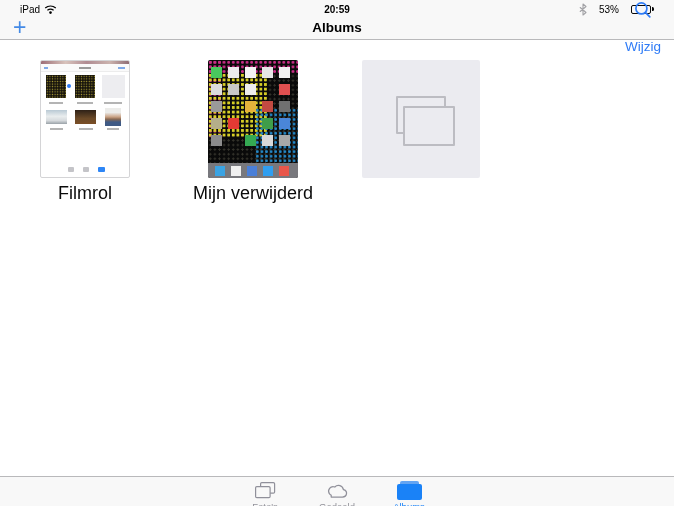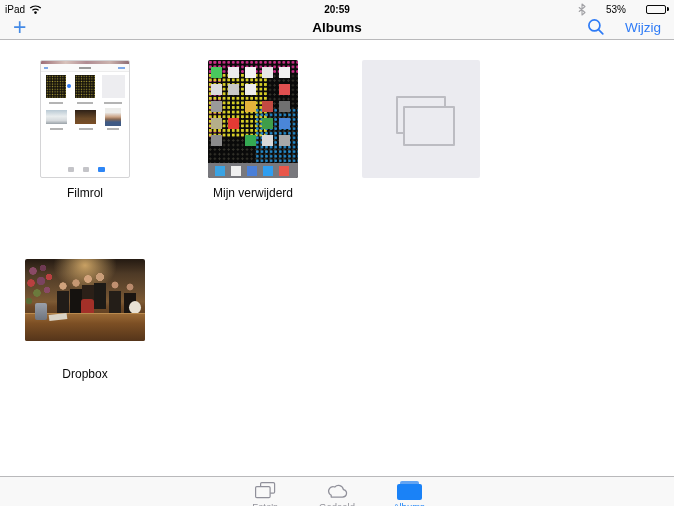--- a/index.html
+++ b/index.html
@@ -4,47 +4,47 @@
 <style>
   * { margin:0; padding:0; box-sizing:border-box; }
   body { margin:0; background:#444; font-family:"Liberation Sans", sans-serif; }
   .screen { position:relative; width:674px; height:506px; background:#fff; overflow:hidden;
             font-family:"Liberation Sans", sans-serif; }
 
   
   .topbar { position:absolute; top:0; left:0; width:674px; height:40px;
             background:#f8f8f8; border-bottom:1px solid #b9b9bb; z-index:5; }
   .statusbar { position:absolute; top:0; left:0; right:0; height:18px;
-               display:flex; align-items:center; padding:0 5px; }
+               display:flex; align-items:center; padding:0 20px; }
   .sb-left { display:flex; align-items:center; gap:4px; font-size:10px; color:#000; }
   .sb-time { position:absolute; left:0; right:0; text-align:center; font-size:10px;
              font-weight:600; color:#000; }
-  .sb-right { margin-left:auto; display:flex; align-items:center; gap:20px;
+  .sb-right { margin-left:auto; display:flex; align-items:center; gap:12px;
               font-size:10px; color:#000; z-index:2; }
   .batt { display:flex; align-items:center; }
   .batt-body { width:20px; height:9px; border:1px solid #0a0a0a; border-radius:2px; padding:1px; }
   .batt-fill { width:50%; height:100%; background:#0a0a0a; border-radius:0.5px; }
   .batt-tip { width:2px; height:4px; background:#0a0a0a; border-radius:0 1.5px 1.5px 0; margin-left:1px; }
 
   .navrow { position:absolute; top:14px; left:0; right:0; height:26px;
             display:flex; align-items:center; padding:0 13px; }
   .plus { font-size:23px; font-weight:300; color:#448ae6; line-height:20px; cursor:default; }
   .nav-title { position:absolute; left:0; right:0; text-align:center;
                font-size:13.5px; font-weight:700; color:#000; }
-  .nav-right { margin-left:auto; display:flex; align-items:center; gap:20px; z-index:2; }
+  .nav-right { margin-left:auto; display:flex; align-items:center; gap:20px; z-index:2;flex-direction:column; }
   .edit-label { font-size:13.5px; color:#2e7bf6; }
 
   
   .content { position:absolute; top:41px; left:0; right:0; bottom:30px; background:#fff; }
   .album-row { display:flex; padding-left:1px; }
   .row1 { margin-top:19px; }
   .row2 { margin-top:40px; }
   .album-cell { width:168px; display:flex; flex-direction:column; align-items:center; }
   .thumb-wrap { height:118px; width:100%; display:flex; align-items:center; justify-content:center; }
-  .album-label { margin-top:8px; font-size:12px; color:#0a0a0a; height:15px; line-height:15px;text-align:center; }
+  .album-label { margin-top:8px; font-size:18px; color:#0a0a0a; height:15px; line-height:15px;text-align:center; }
   .thumb { position:relative; overflow:hidden; border-radius:2px; }
   .thumb div { position:absolute; }
 
   
   .t-filmrol { width:90px; height:118px; background:#fff; border:1px solid #d4d4d6; }
   .fr-top  { left:0; top:0; width:88px; height:3px;
              background:linear-gradient(90deg,#9d6e76,#d8c3bc 28%,#b08b92 52%,#cbb3ae 78%,#8f6d74); }
   .fr-nav  { left:0; top:3px; width:88px; height:8px; background:#fafafa; border-bottom:1px solid #ececec; }
   .fr-bar-b1 { left:3px; top:6px; width:4px; height:2px; background:#7fa9e8; }
   .fr-bar-g  { left:38px; top:6px; width:12px; height:2px; background:#9a9a9a; }
@@ -296,36 +296,20 @@
             <div class="ov-back"></div>
             <div class="ov-front"></div>
           </div>
         </div>
       </div>
 
     </div>
 
     <div class="album-row row2">
 
-      <div class="album-cell">
-        <div class="thumb-wrap">
-          <div class="thumb t-dropbox">
-            <div class="db-glow"></div>
-            <div class="db-bodies"></div>
-            <div class="db-heads"></div>
-            <div class="db-red"></div>
-            <div class="db-bouq"></div>
-            <div class="db-table"></div>
-            <div class="db-paper"></div>
-            <div class="db-flowers"></div>
-            <div class="db-vase"></div>
-          </div>
-        </div>
-        <div class="album-label">Dropbox</div>
-      </div>
 
     </div>
   </div>
 
   <div class="tabbar">
     <div class="tab">
       <div class="tab-icon-area">
         <svg width="21" height="17" viewBox="0 0 21 17">
           <rect x="5.6" y="0.6" width="14" height="10.5" rx="1.2" fill="none" stroke="#90909a" stroke-width="1.2"></rect>
           <rect x="0.6" y="4.6" width="14.5" height="11" rx="1.2" fill="#f8f8f8" stroke="#90909a" stroke-width="1.2"></rect>

